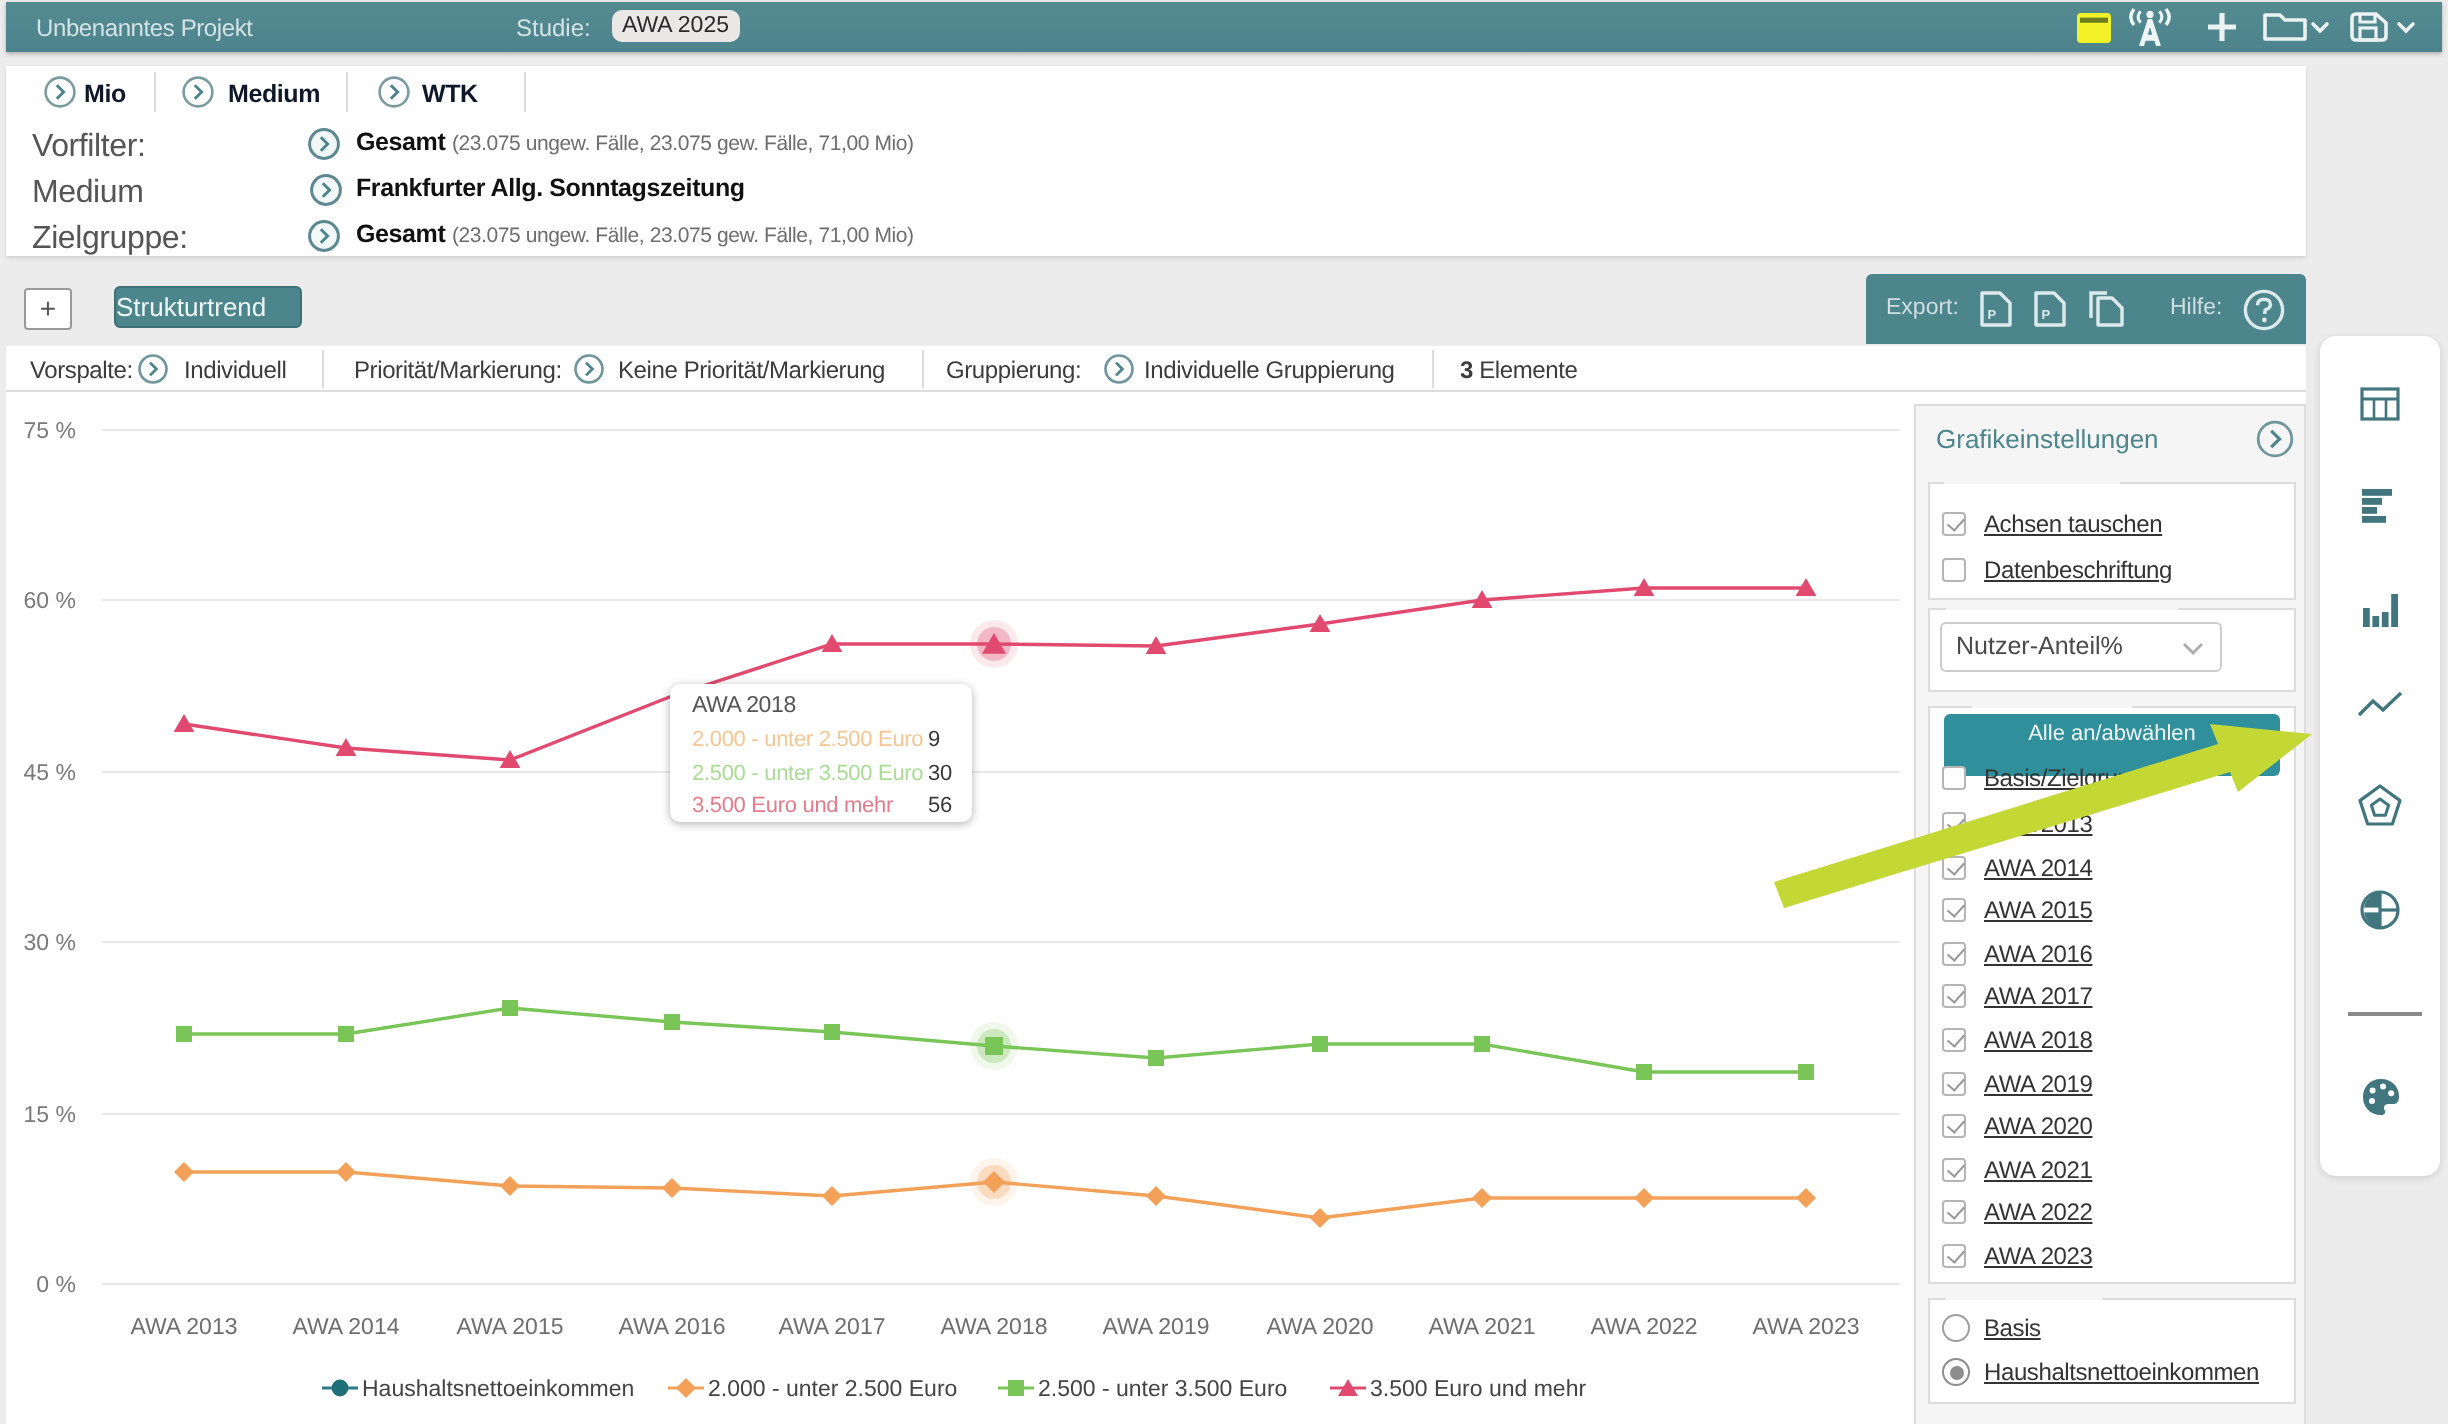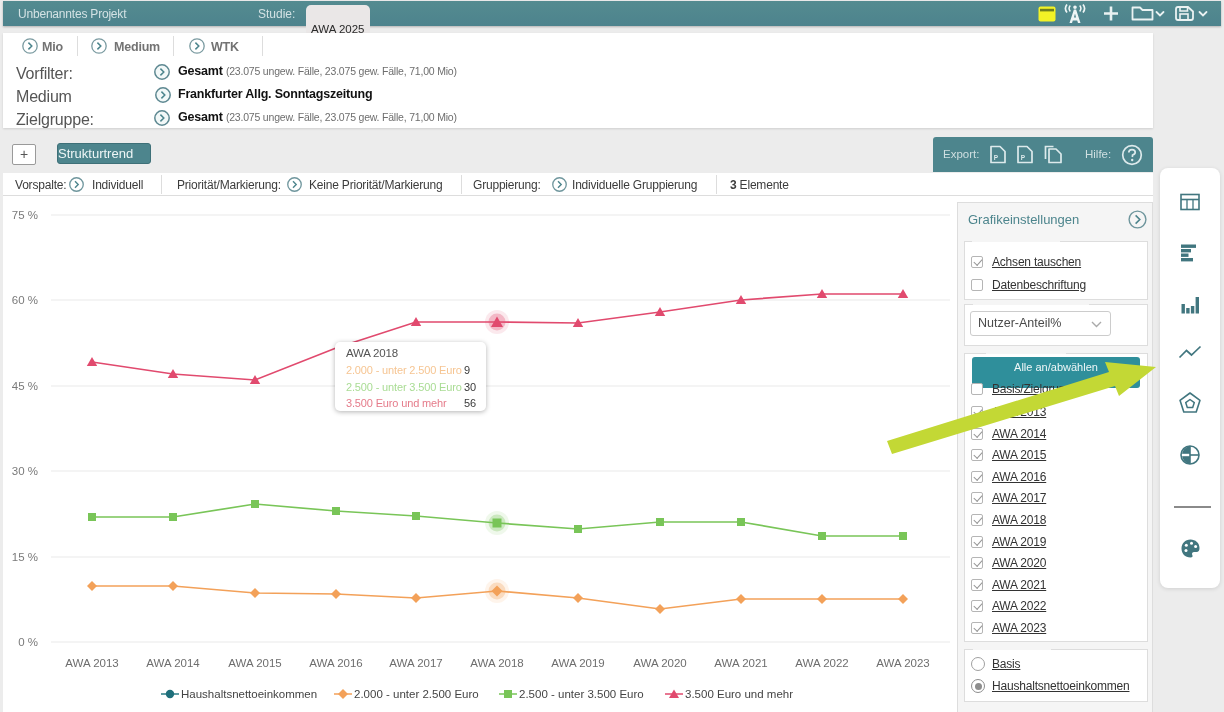--- a/index.html
+++ b/index.html
@@ -4,27 +4,27 @@
 <style>
   * { margin:0; padding:0; box-sizing:border-box; }
   html,body { width:1224px; height:712px; overflow:hidden; }
   body { background:#ececec; font-family:"Liberation Sans", sans-serif; position:relative; }
   .abs { position:absolute; }
 
   
   #topbar { left:3px; top:1px; width:1218px; height:25px; background:linear-gradient(#548b90,#4d838d); box-shadow:0 1px 2px rgba(0,0,0,0.25); }
   #topbar .ttl { position:absolute; left:15px; top:6px; font-size:12px; letter-spacing:-0.2px; color:#d3e2e4; }
   #topbar .studie { position:absolute; left:255px; top:6px; font-size:12px; color:#d3e2e4;text-align:center; }
-  #badge { position:absolute; left:303px; top:4px; height:16px; padding:16px 5px; background:#eae7e7; border-radius:5px; font-size:11.5px; color:#2a2a2a; line-height:16px; }
+  #badge { position:absolute; left:303px; top:4px; height:16px; padding:0 5px; background:#eae7e7; border-radius:5px; font-size:11.5px; color:#2a2a2a; line-height:16px; }
 
   
   #hdr { left:3px; top:33px; width:1150px; height:95px; background:#fff; box-shadow:0 1px 2px rgba(0,0,0,0.12); }
   #tabrow { position:absolute; left:0; top:0; width:100%; height:26px; }
   .vsep { position:absolute; top:3px; height:20px; width:1px; background:#ddd; }
-  .tabtxt { position:absolute; top:7px; font-size:12.5px; letter-spacing:-0.2px; font-weight:bold; color:#737373; }
+  .tabtxt { position:absolute; top:7px; font-size:12.5px; letter-spacing:-0.2px; font-weight:bold; color:#0f172a; }
   .rowlab { position:absolute; left:13px; font-size:16px; letter-spacing:-0.2px; color:#555; }
   .rowbold { position:absolute; left:175px; font-size:12.5px; letter-spacing:-0.2px; font-weight:bold; color:#111; white-space:nowrap; }
   .rowpar { font-weight:normal; font-size:10.5px; letter-spacing:-0.2px; color:#6e6e6e; }
 
   
   .circ { position:absolute; }
 
   
   #plusbtn { left:12px; top:144px; width:24px; height:21px; background:#fff; border:1px solid #9a9a9a; border-radius:2px; color:#555; font-size:14px; text-align:center; line-height:18px; }
   #strukt { left:57px; top:143px; width:94px; height:21px; background:#4d858d; border:1px solid #3e7078; border-radius:3px; color:#eef6f6; font-size:13px; text-align:left; line-height:19px; }

